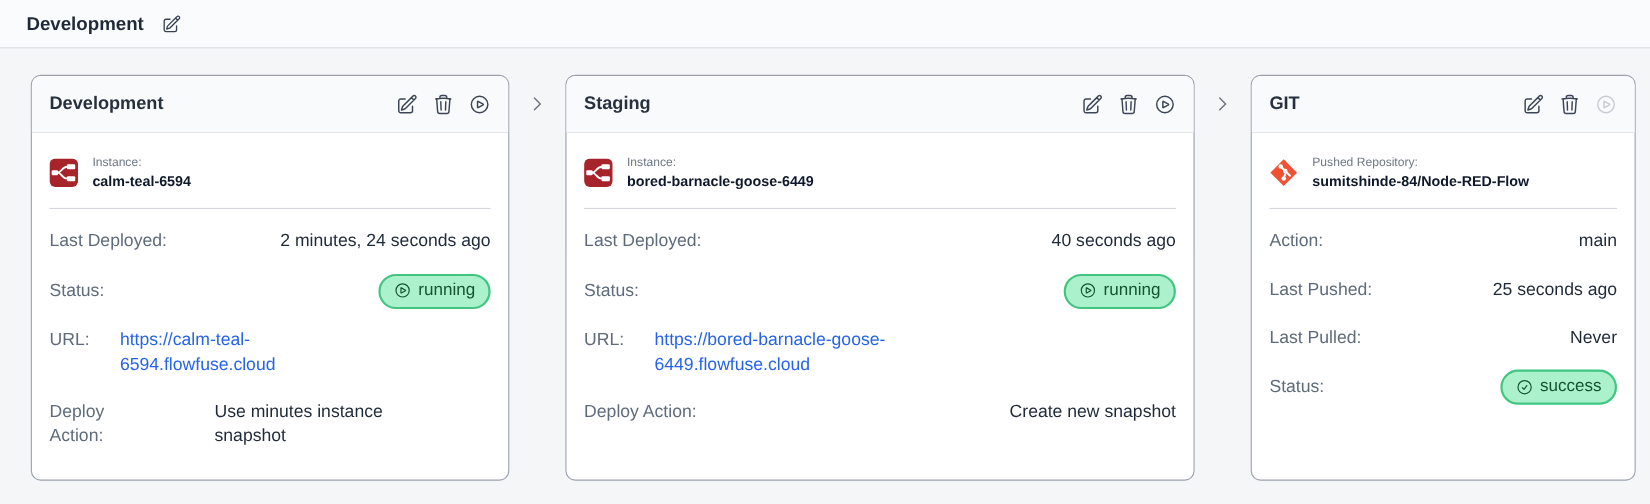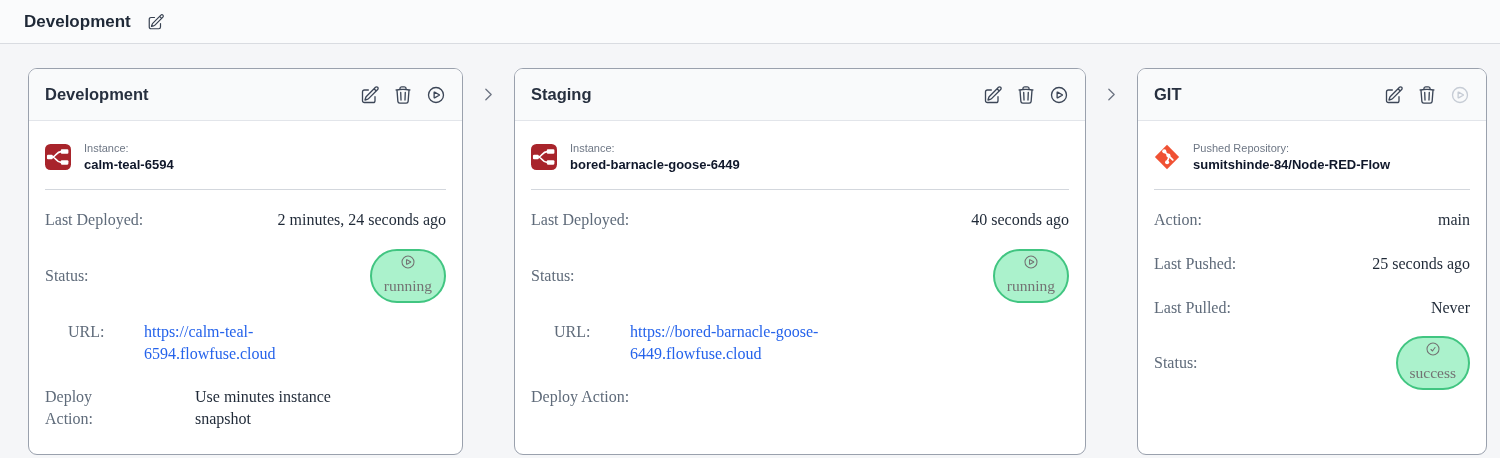--- a/index.html
+++ b/index.html
@@ -58,44 +58,44 @@
     display:flex; align-items:center; gap:13px;
     padding:4px 0 16px; border-bottom:1px solid #d3d7dd;
   }
   .source-icon { width:26px; height:26px; flex-shrink:0; }
   .source-icon svg { width:26px; height:26px; display:block; }
   .source-label { font-size:11px; color:#6e7785; line-height:1.35; }
   .source-value { font-size:13px; color:#0f172a; line-height:1.35;font-weight:bold; }
   .c3 .source-value { max-width:245px; }
 
   
-  .rows { margin-top:8px;font-family:Liberation Serif, serif; }
+  .rows { margin-top:8px; }
   .detail-row {
     display:flex; justify-content:space-between; align-items:baseline;
     gap:12px; padding:11px 0; font-size:16px; line-height:1.35;
   }
   .detail-row .label { color:#5f6b7a; }
   .detail-row .value { color:#1f2937; text-align:right; }
   .row-status { align-items:center; padding:7px 0; }
 
-  .row-url { justify-content:flex-start; gap:12px; align-items:flex-start;margin-left:23px; }
+  .row-url { justify-content:flex-start; gap:0; align-items:flex-start; }
   .row-url .label { width:64px; flex-shrink:0; }
   .url-link { color:#2563eb; text-decoration:none; text-align:left; display:inline-block; }
   .c1 .url-link { max-width:210px; }
   .c2 .url-link { max-width:300px; }
 
   .row-action-wrap { justify-content:flex-start; gap:0; align-items:flex-start; }
   .row-action-wrap .label { max-width:70px; margin-right:80px; flex-shrink:0; }
   .row-action-wrap .value { text-align:left; max-width:182px; }
 
   
   .status-pill {
     display:inline-flex; align-items:center; gap:6px;
-    background:#abf2cc; border:2px solid #41c581; color:#737373;
-    border-radius:999px; padding:3px 12px 4px; font-size:15.5px;flex-direction:column;
+    background:#abf2cc; border:2px solid #41c581; color:#14532d;
+    border-radius:999px; padding:3px 12px 4px; font-size:15.5px;
   }
   .status-pill svg { width:16px; height:16px; display:block; }
 </style>
 </head>
 <body>
 
 <svg width="0" height="0" style="position:absolute" aria-hidden="true">
   <defs>
     <g id="i-pencil-square">
       <path d="m16.862 4.487 1.687-1.688a1.875 1.875 0 1 1 2.652 2.652L10.582 16.07a4.5 4.5 0 0 1-1.897 1.13L6 18l.8-2.685a4.5 4.5 0 0 1 1.13-1.897l8.932-8.931Zm0 0L19.5 7.125M18 14v4.75A2.25 2.25 0 0 1 15.75 21H5.25A2.25 2.25 0 0 1 3 18.75V8.25A2.25 2.25 0 0 1 5.25 6H10" fill="none" stroke="currentColor" stroke-width="1.6" stroke-linecap="round" stroke-linejoin="round"></path>
@@ -253,20 +253,21 @@
               </svg>
             <span>running</span>
           </span>
         </div>
         <div class="detail-row row-url">
           <span class="label">URL:</span>
           <a class="url-link" href="#">https://bored-barnacle-goose-6449.flowfuse.cloud</a>
         </div>
         <div class="detail-row">
           <span class="label">Deploy Action:</span>
+          <span class="value">Create new snapshot</span>
         </div>
       </div>
     </div>
   </section>
 
   <span class="stage-sep">
     <svg viewBox="0 0 24 24">
         <use href="#i-chevron-right"></use>
       </svg>
   </span>

